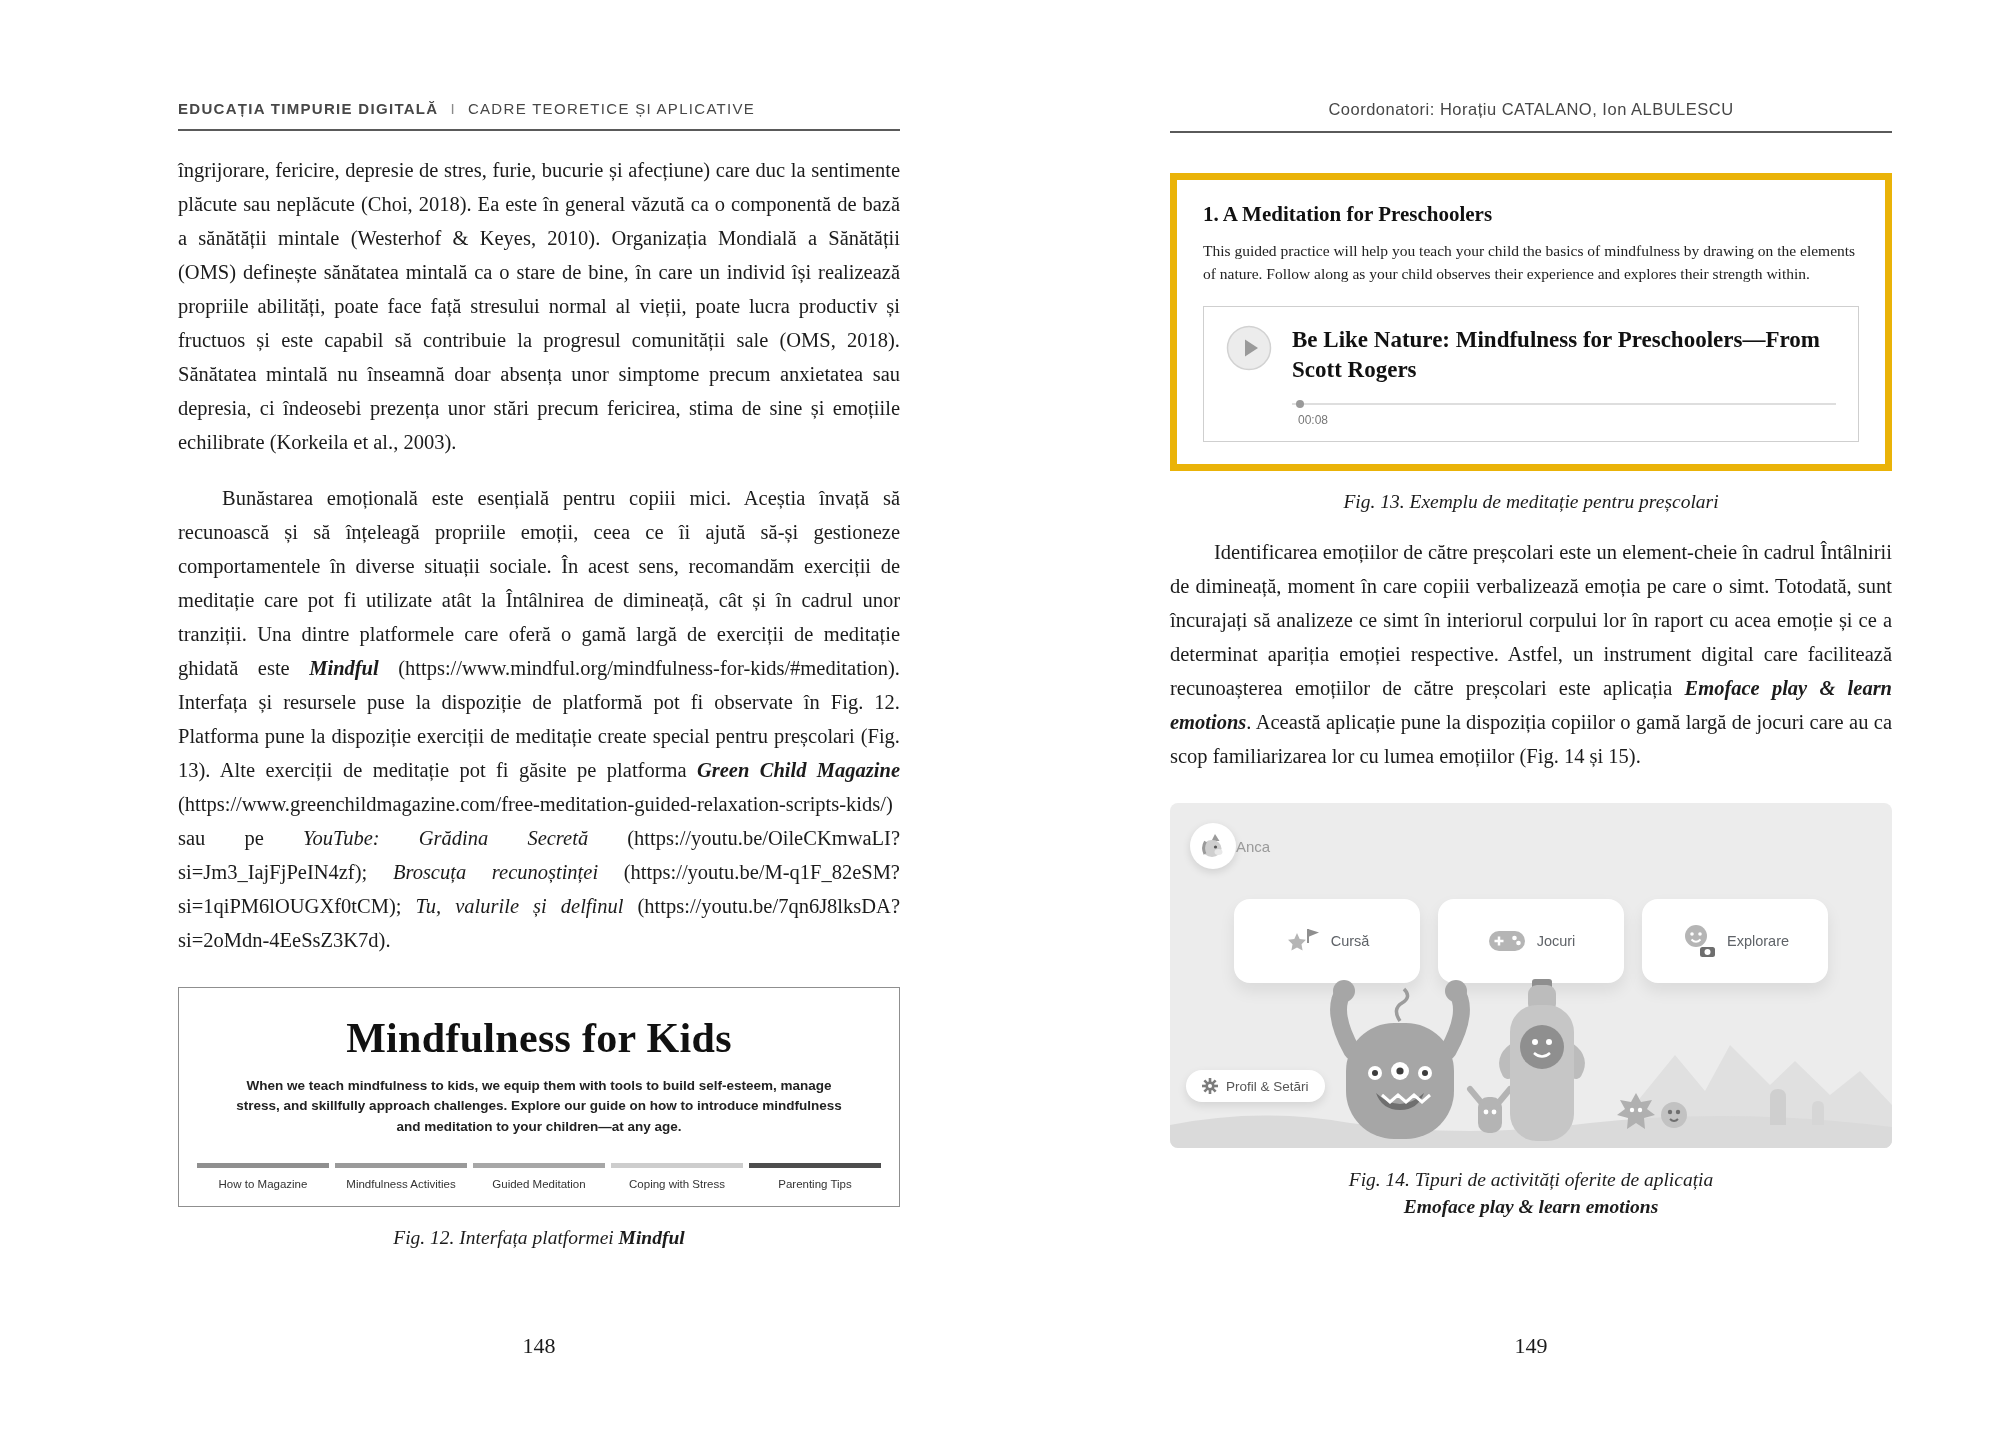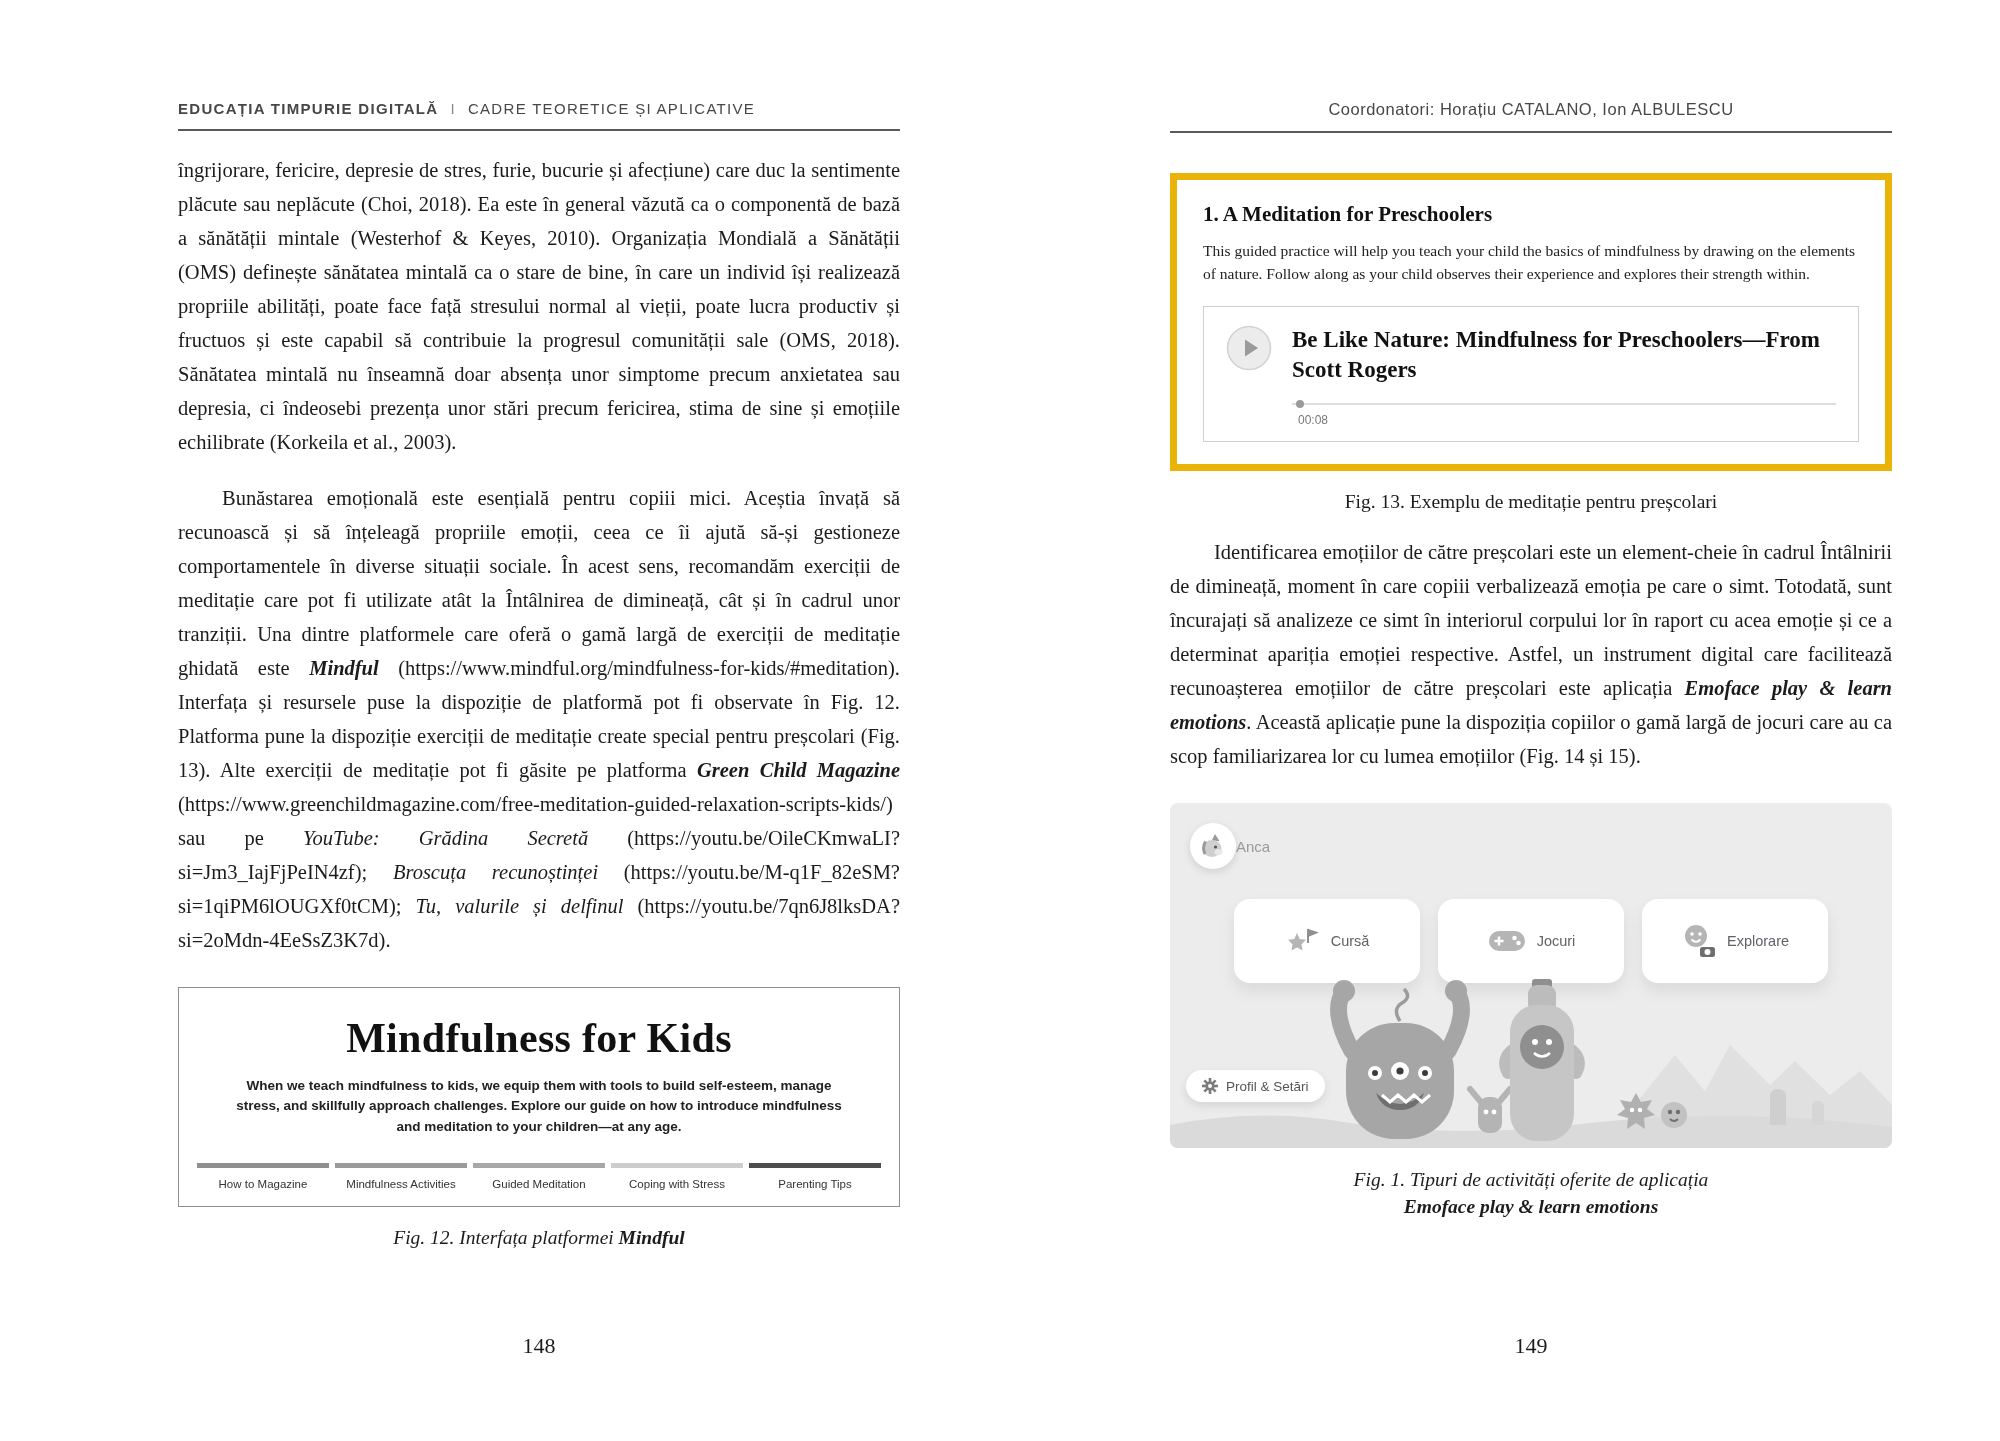--- a/index.html
+++ b/index.html
@@ -122,21 +122,21 @@
         <div class="f13-meta">
           <div class="f13-track-title">Be Like Nature: Mindfulness for Preschoolers—From Scott Rogers</div>
           <div class="progress">
               <span class="dot"></span>
             </div>
           <div class="f13-time">00:08</div>
         </div>
       </div>
     </figure>
 
-    <div class="caption"><span style="">Fig. 13. Exemplu de meditație pentru preșcolari</span></div>
+    <div class="caption"><span style="font-style: italic;">Fig. 13. Exemplu de meditație pentru preșcolari</span></div>
 
     <p class="body-text indent"><span>Identificarea emoțiilor de către preșcolari este un element-cheie în cadrul Întâlnirii de dimineață, moment în care copiii verbalizează emoția pe care o simt. Totodată, sunt încurajați să analizeze ce simt în interiorul corpului lor în raport cu acea emoție și ce a determinat apariția emoției respective. Astfel, un instrument digital care facilitează recunoașterea emoțiilor de către preșcolari este aplicația </span><span style="font-weight: 700; font-style: italic;">Emoface play &amp; learn emotions</span><span>. Această aplicație pune la dispoziția copiilor o gamă largă de jocuri care au ca scop familiarizarea lor cu lumea emoțiilor (Fig. 14 și 15).</span></p>
 
     <figure class="fig14">
       <div class="f14-avatar">
         <span class="circle">
           <svg width="30" height="30" viewBox="0 0 30 30">
             <path d="M17 3 L21.5 10 L13.5 10 Z" fill="#9a9a9a"></path>
             <ellipse cx="14" cy="17.5" rx="9.5" ry="8.5" fill="#cfcfcf"></ellipse>
             <path d="M7.5 10.5 q-3.5 6 -.5 12.5" stroke="#9a9a9a" stroke-width="3" fill="none"></path>
@@ -238,20 +238,20 @@
             <rect x="-1.3" y="-8" width="2.6" height="16" transform="rotate(135)"></rect>
             <circle r="4.6"></circle>
           </g>
           <circle cx="8" cy="8" r="2" fill="#ffffff"></circle>
         </svg>
         <span class="plabel">Profil &amp; Setări</span>
       </div>
     </figure>
 
     <div class="caption-two">
-      <div><span style="font-style: italic;">Fig. 1. Tipuri de activități oferite de aplicația</span></div>
+      <div><span style="font-style: italic;">Fig. 14. Tipuri de activități oferite de aplicația</span></div>
       <div><span style="font-weight: 700; font-style: italic;">Emoface play &amp; learn emotions</span></div>
     </div>
 
     <div class="pageno">149</div>
   </section>
 
 </div>
 
 </body></html>

